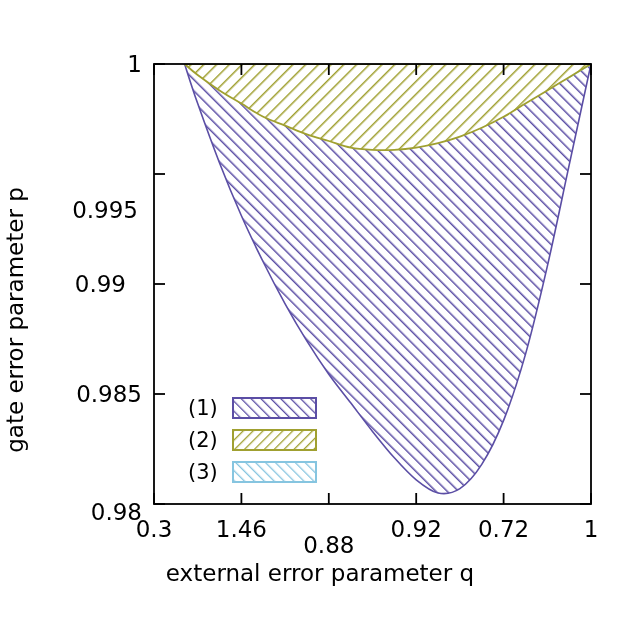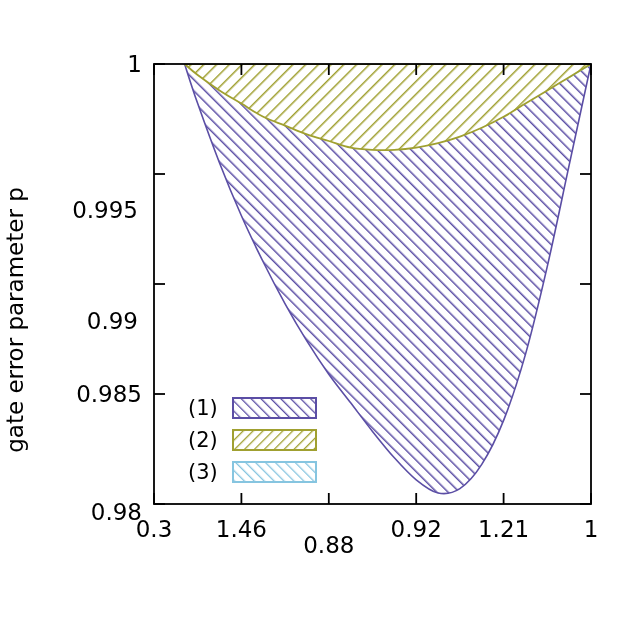--- a/index.html
+++ b/index.html
@@ -139,34 +139,35 @@
     <rect x="154" y="64" width="437" height="440" fill="none" stroke="#000000" stroke-width="1.8"></rect>
 
     <g id="legend-swatches">
         <rect x="233" y="398" width="83" height="20" fill="url(#leg-hatch-1)" stroke="#5b4ea5" stroke-width="2"></rect>
         <rect x="233" y="430" width="83" height="20" fill="url(#leg-hatch-2)" stroke="#a0a030" stroke-width="2"></rect>
         <rect x="233" y="462" width="83" height="20" fill="url(#leg-hatch-3)" stroke="#86c5e0" stroke-width="2"></rect>
       </g>
   </svg>
 
   <div class="axis-title" id="ylabel">gate error parameter p</div>
+  <div class="axis-title" id="xlabel">external error parameter q</div>
 
   <div id="ytick-labels">
       <div class="tick-label ytick-label" style="left: 20px; width: 122px; top: 512px;">0.98</div>
       <div class="tick-label ytick-label" style="left: 20px; width: 122px; top: 394px;">0.985</div>
-      <div class="tick-label ytick-label" style="left: 16px; width: 122px; top: 284px; margin-top: 37px;">0.99</div>
+      <div class="tick-label ytick-label" style="left: 4px; width: 122px; top: 284px;">0.99</div>
       <div class="tick-label ytick-label" style="left: 16px; width: 122px; top: 174px; margin-top: 36px;">0.995</div>
       <div class="tick-label ytick-label" style="left: 20px; width: 122px; top: 64px;">1</div>
     </div>
   <div id="xtick-labels">
       <div class="tick-label xtick-label" style="left: 154px; top: 516px;">0.3</div>
       <div class="tick-label xtick-label" style="left: 241.4px; top: 516px;">1.46</div>
       <div class="tick-label xtick-label" style="left: 328.8px; top: 532px;">0.88</div>
       <div class="tick-label xtick-label" style="left: 416.2px; top: 516px; text-align: right;">0.92</div>
-      <div class="tick-label xtick-label" style="left: 503.6px; top: 516px;">1.21</div>
+      <div class="tick-label xtick-label" style="left: 503.6px; top: 516px;">0.72</div>
       <div class="tick-label xtick-label" style="left: 591px; top: 516px;">1</div>
     </div>
   <div id="legend-labels">
       <div class="legend-label" style="left: 188px; top: 408px;">(1)</div>
       <div class="legend-label" style="left: 188px; top: 440px;">(2)</div>
       <div class="legend-label" style="left: 188px; top: 472px;">(3)</div>
     </div>
 
 </div>
 

